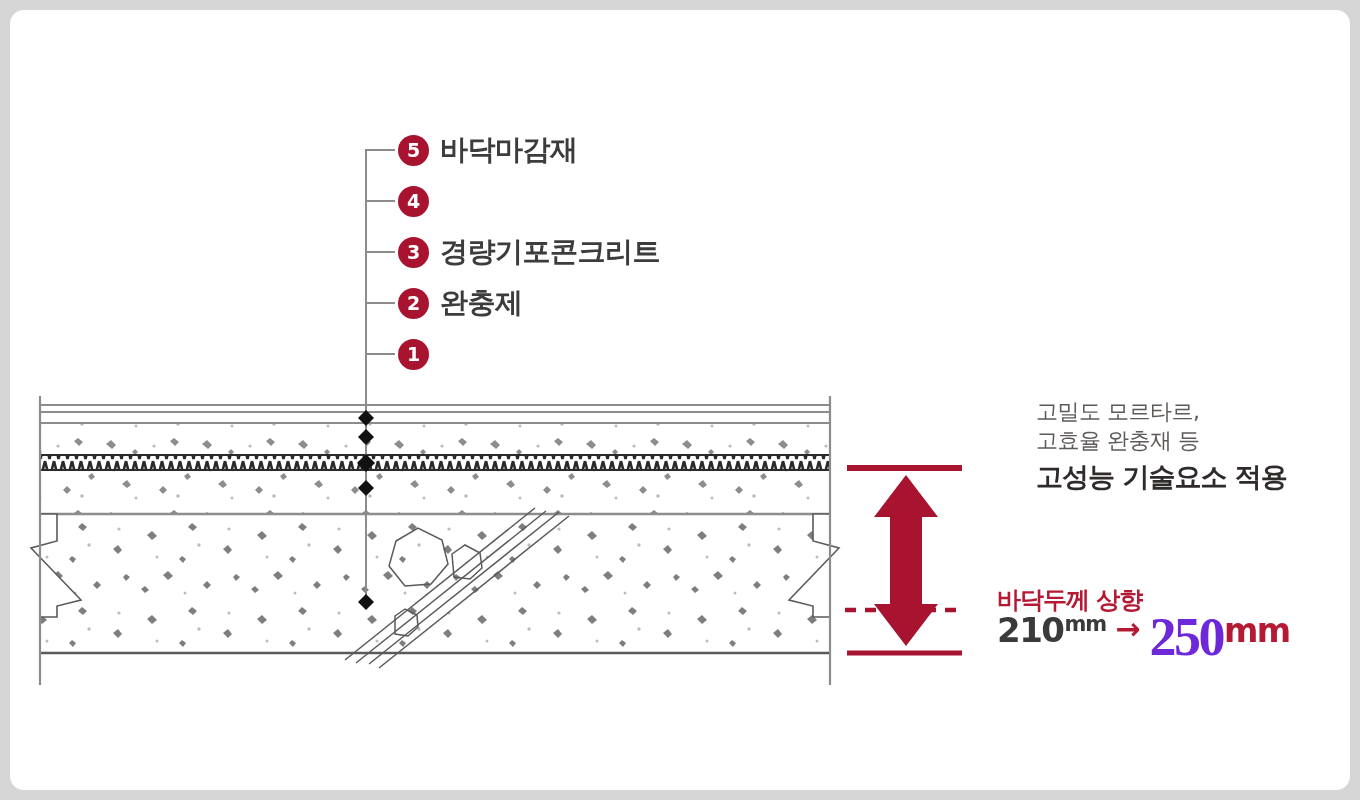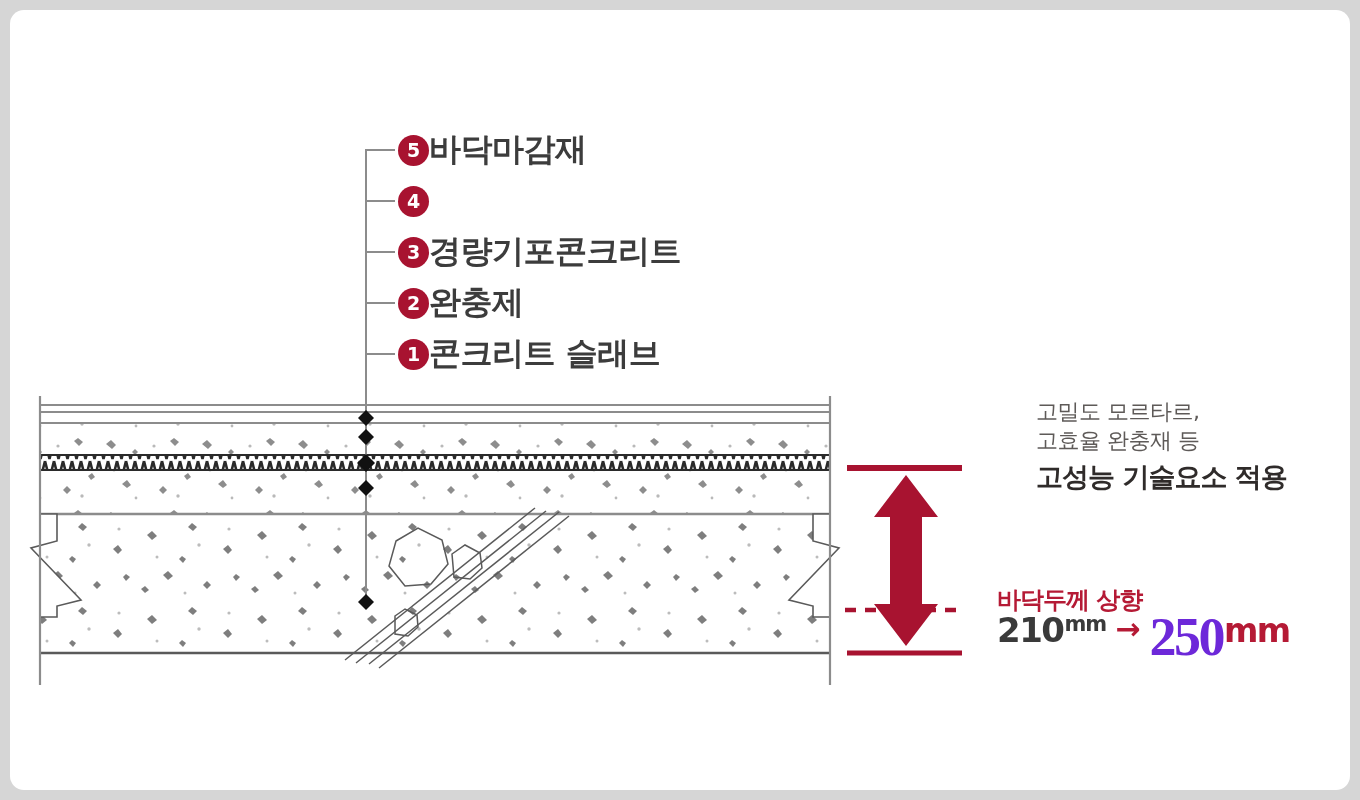--- a/index.html
+++ b/index.html
@@ -30,21 +30,21 @@
     width:30px;height:2px;background:#8c8c8c;margin-right:3px;flex:none;
   }
   .badge{
     width:31px;height:31px;border-radius:50%;
     background:#a81330;color:#fff;flex:none;
     display:flex;align-items:center;justify-content:center;
     font-size:19px;font-weight:bold;line-height:1;
     font-family:"DejaVu Sans",sans-serif;
   }
   .legend-label{
-    margin-left:0;font-size:32px;color:#3c3c3c;
+    margin-left:11px;font-size:28px;color:#3c3c3c;
     font-weight:bold;letter-spacing:-0.5px;white-space:nowrap;
     font-family:"DejaVu Sans",sans-serif;
   }
 
   
   .draw{position:absolute;left:0;top:0;width:1360px;height:800px;}
 
   
   .callout-top{position:absolute;left:1028px;top:398px;width:330px;margin-left:8px;}
   .callout-top .ln{
@@ -213,21 +213,20 @@
 
     <div class="legend-row" style="top:153px;">
       <span class="legend-tick"></span>
       <span class="badge">2</span>
       <span class="legend-label">완충제</span>
     </div>
 
     <div class="legend-row" style="top:204px;">
       <span class="legend-tick"></span>
       <span class="badge">1</span>
-      <span class="legend-label">콘크리트 슬래브</span>
     </div>
   </div>
 
   <div class="callout-top">
     <div class="ln">고밀도 모르타르,</div>
     <div class="ln">고효율 완충재 등</div>
     <div class="strong">고성능 기술요소 적용</div>
   </div>
 
   <div class="callout-bot">

